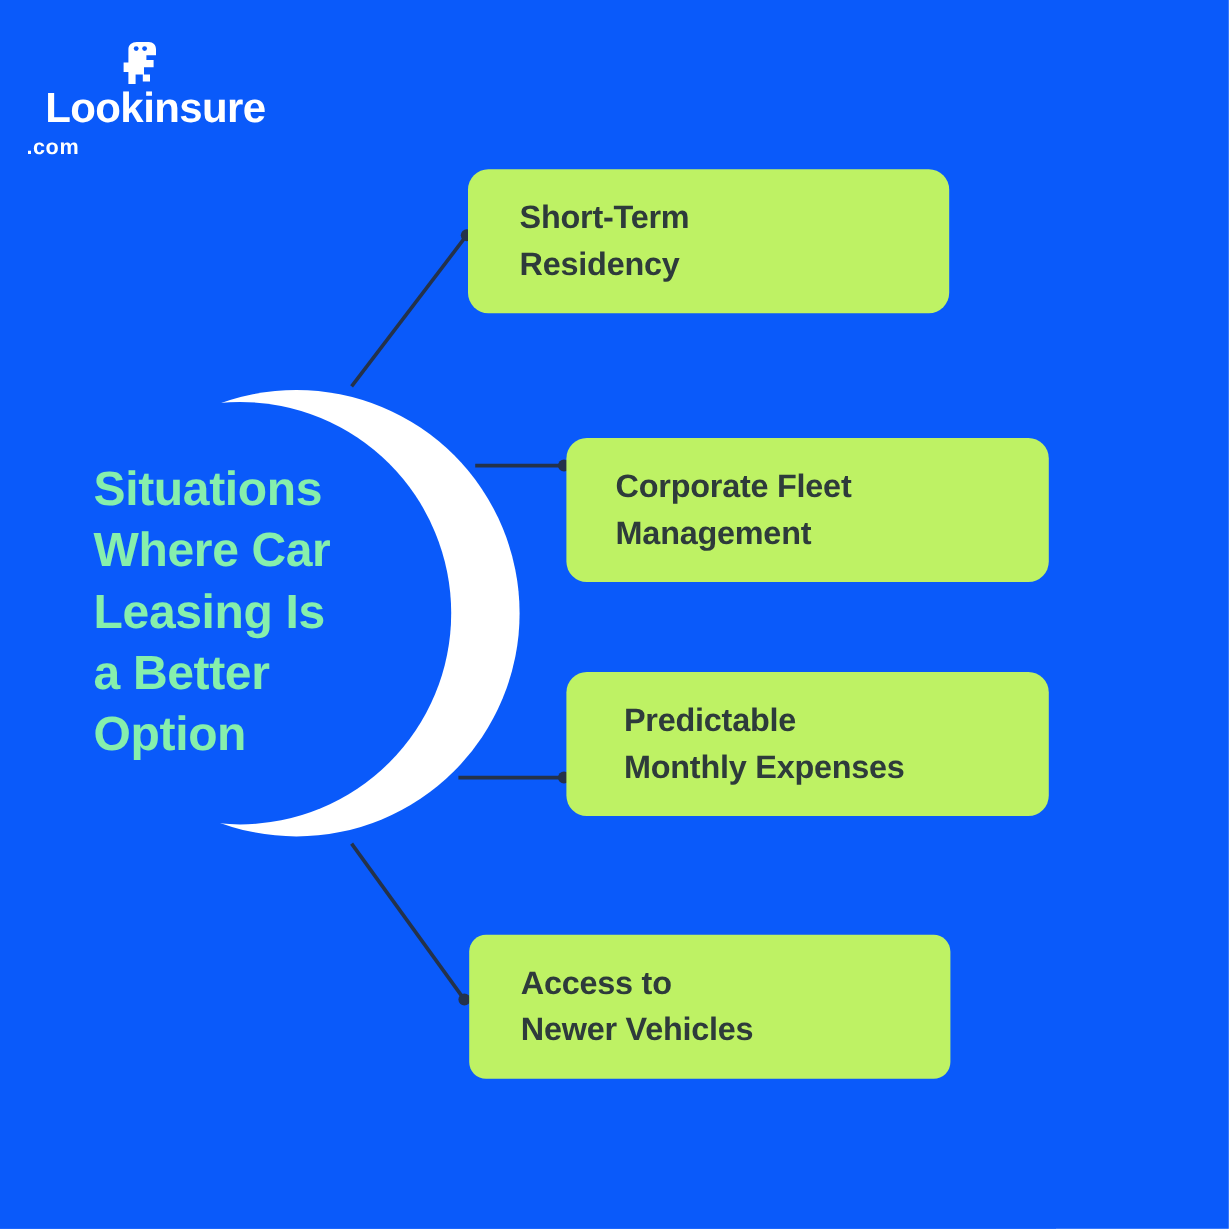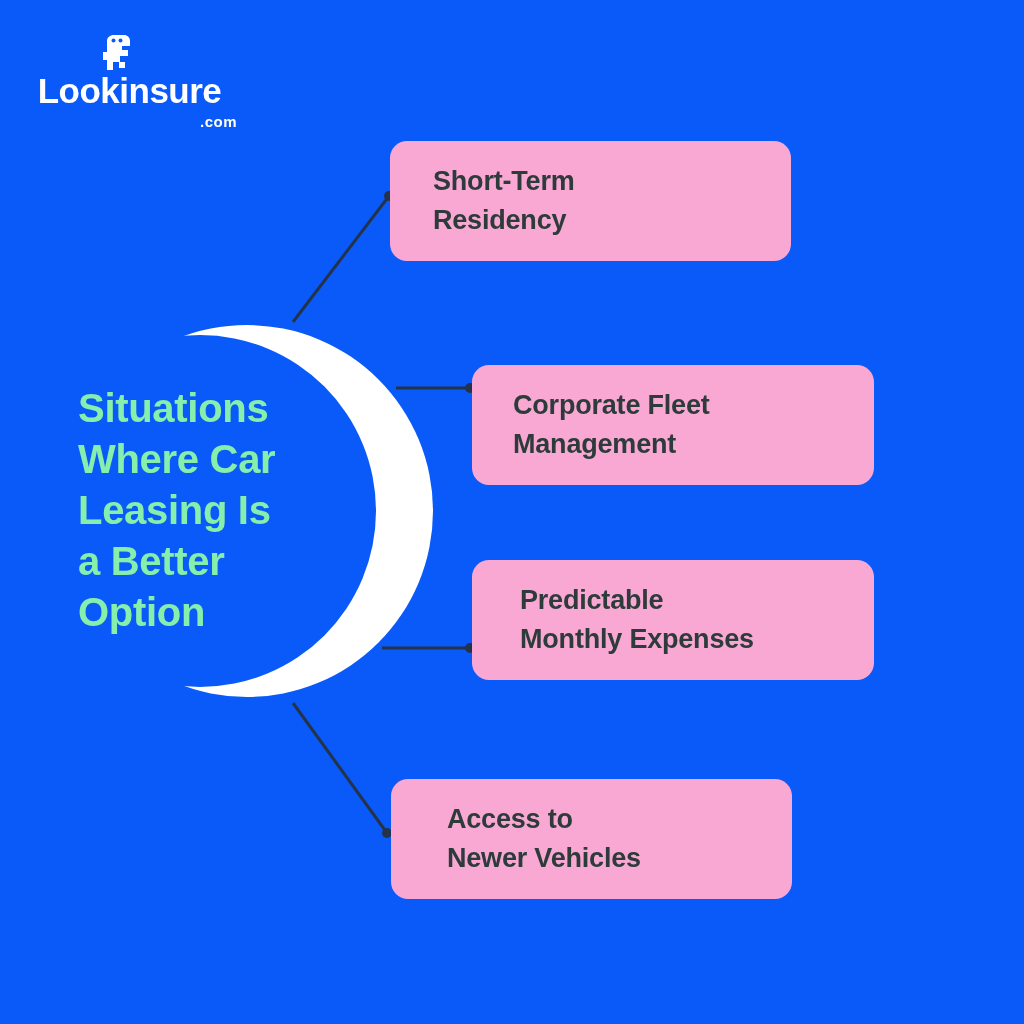--- a/index.html
+++ b/index.html
@@ -45,22 +45,22 @@
     line-height: 38px;
     font-weight: 700;
     letter-spacing: -0.5px;
     color: #ffffff;
   }
   #logo-dotcom {
     position: absolute;
     left: 0px;
     top: 80px;
     width: 215px;
-    text-align: right;
-    font-size: 15px;
+    text-align: left;
+    font-size: 18px;
     line-height: 20px;
     font-weight: 700;
     color: #ffffff;
     letter-spacing: 0.5px;
   }
 
   
   #crescent-svg {
     position: absolute;
     left: 0;
@@ -78,38 +78,38 @@
     line-height: 51px;
     font-weight: 700;
     color: #86efac;
     letter-spacing: -0.3px;
     white-space: pre-line;
   }
 
   
   .card {
     position: absolute;
-    background: #f9a8d4;
+    background: #bef264;
     border-radius: 17px;
     box-sizing: border-box;
     display: flex;
     align-items: center;
   }
   .card-label {
     font-size: 27px;
     line-height: 39px;
     font-weight: 700;
     color: #2e3b3b;
     letter-spacing: -0.2px;
     white-space: pre-line;
   }
   #card-0 { left: 390px; top: 141px;  width: 401px; height: 120px; padding-left: 43px; }
   #card-1 { left: 472px; top: 331px;  width: 402px; height: 120px; padding-left: 41px; margin-top: 34px; }
   #card-2 { left: 472px; top: 560px;  width: 402px; height: 120px; padding-left: 48px; }
-  #card-3 { left: 391px; top: 779px;  width: 401px; height: 120px; padding-left: 56px; }
+  #card-3 { left: 391px; top: 779px;  width: 401px; height: 120px; padding-left: 43px; border-radius: 14px; }
 </style>
 </head>
 <body>
 
 <div id="infographic">
 
   <svg id="crescent-svg" viewBox="0 0 1024 1024">
 
     <g>
       <line x1="293" y1="322" x2="389" y2="196" stroke="#24324a" stroke-width="3"></line>

